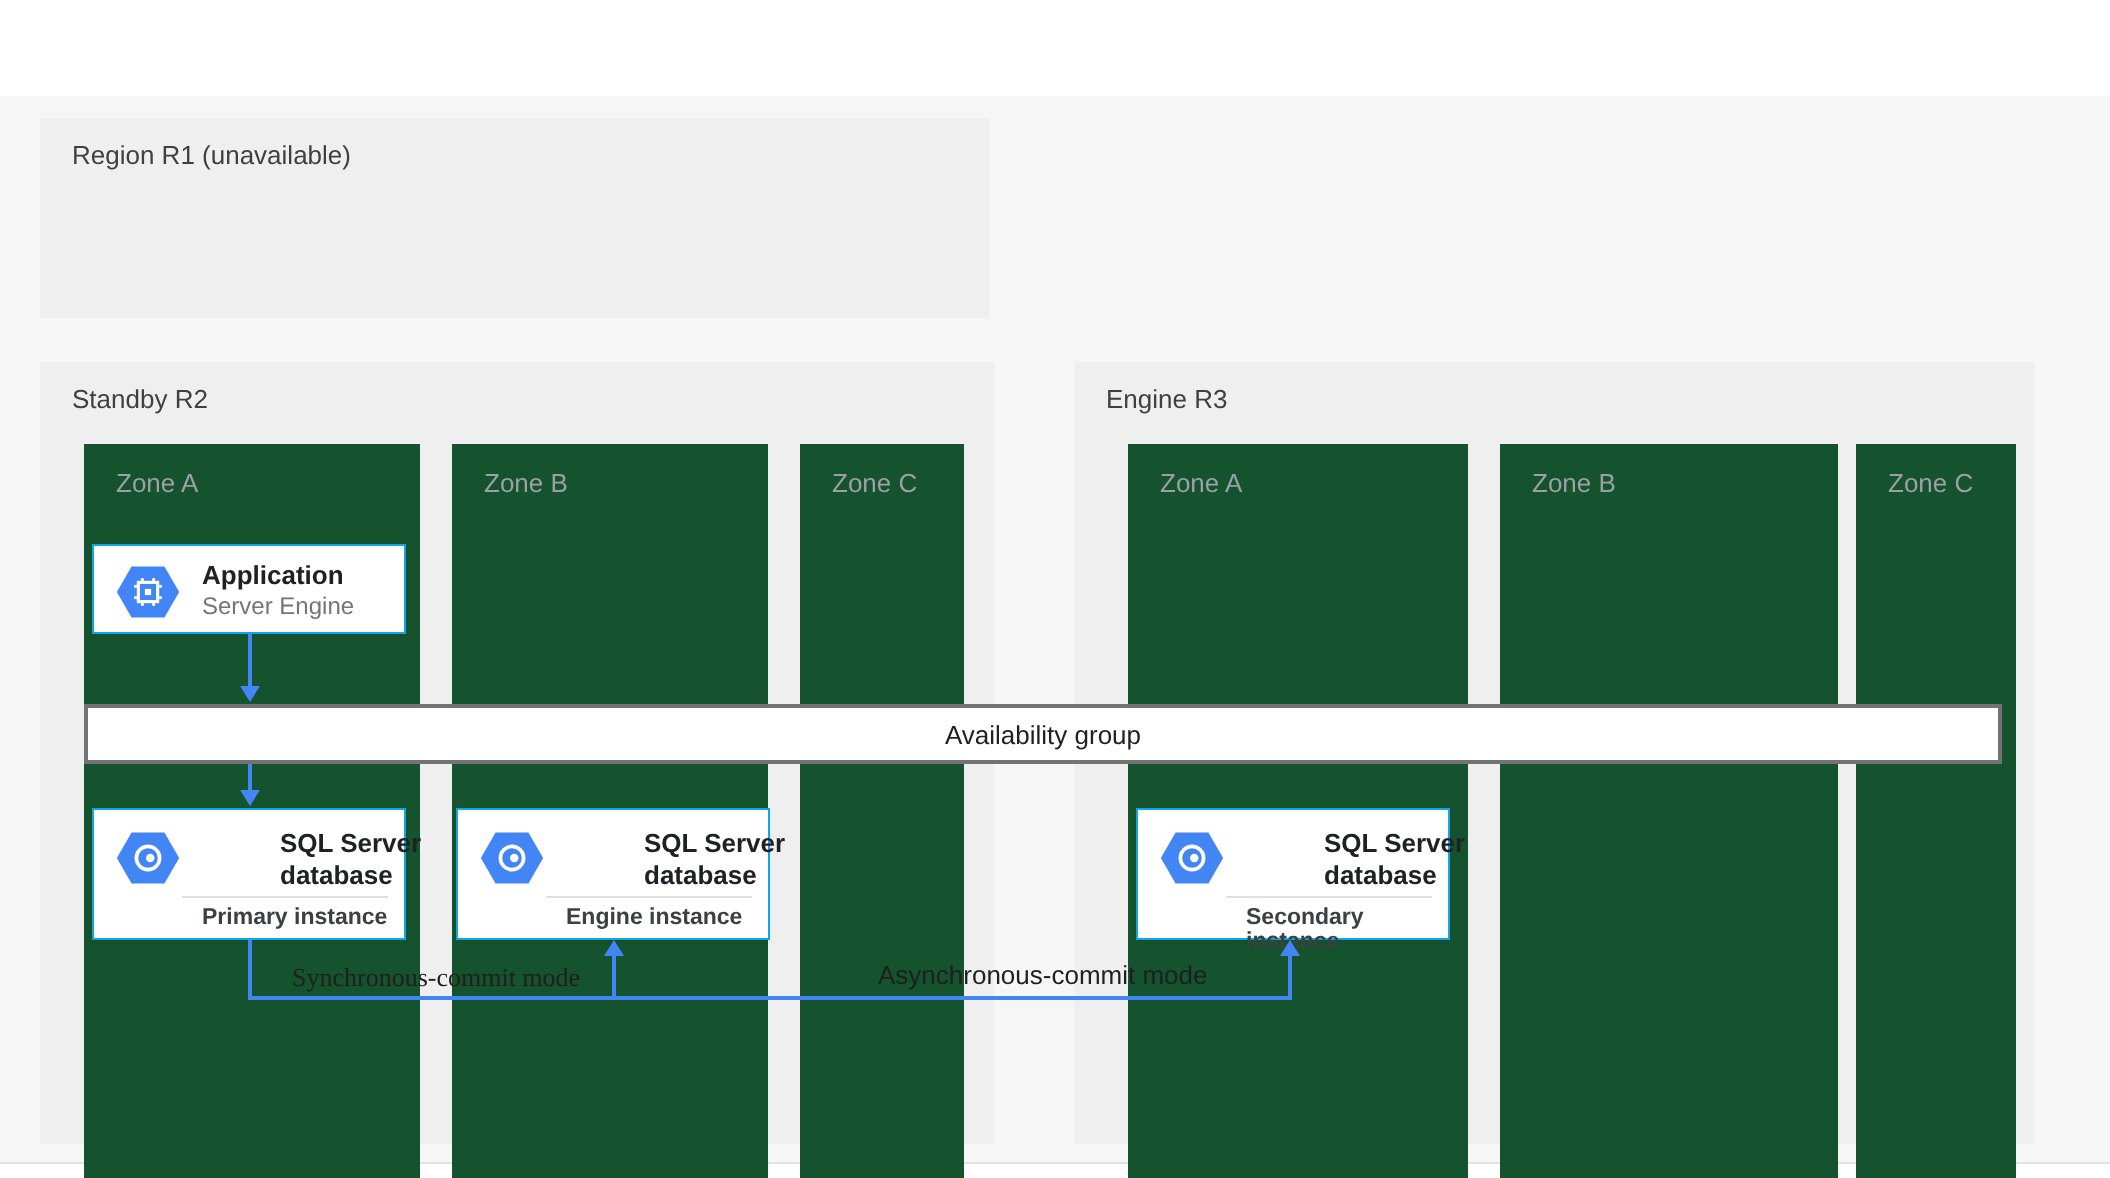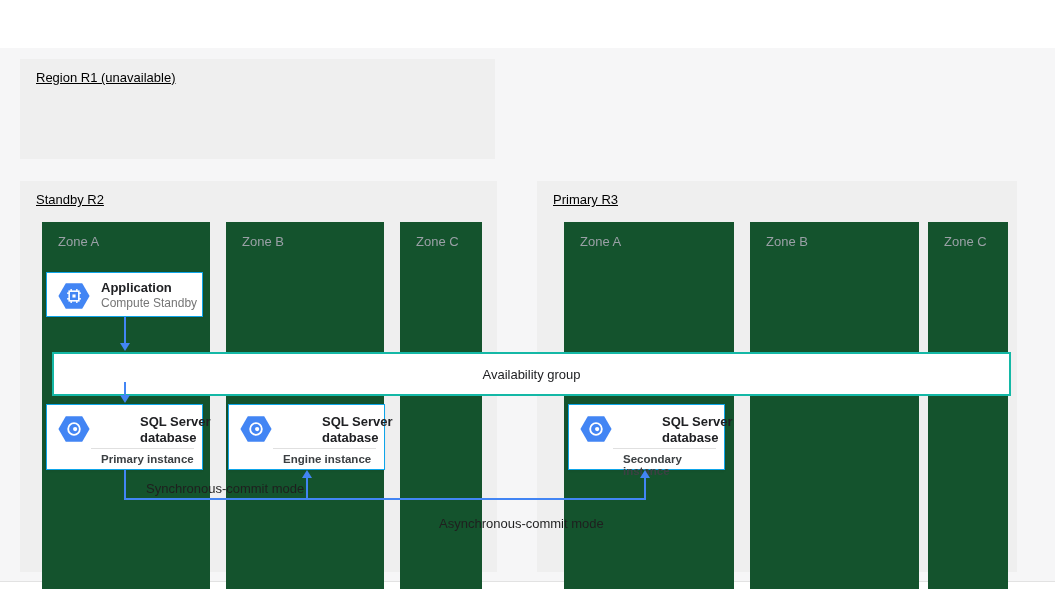--- a/index.html
+++ b/index.html
@@ -10,21 +10,21 @@
 
   
   .brand { position:absolute; left:28px; top:11px; display:flex; align-items:center; gap:9px; }
   .brand-text { font-size:17px; color:#5f6368; letter-spacing:.2px; }
 
   
   .region { position:absolute; background:#efefef; }
   .region-r1 { left:20px; top:59px;  width:475px; height:100px; }
   .region-r2 { left:20px; top:181px; width:477px; height:391px; }
   .region-r3 { left:537px; top:181px; width:480px; height:391px; }
-  .region-label { position:absolute; left:16px; top:11px; font-size:13px; color:#000000;text-decoration:underline; }
+  .region-label { position:absolute; left:16px; top:11px; font-size:13px; color:#404040; }
 
   
   .zone { position:absolute; top:222px; height:400px; background:#14532d; }
   .z-r2a { left:42px;  width:168px; }
   .z-r2b { left:226px; width:158px; }
   .z-r2c { left:400px; width:82px;  }
   .z-r3a { left:564px; width:170px; }
   .z-r3b { left:750px; width:169px; }
   .z-r3c { left:928px; width:80px;  }
   .zone-label { position:absolute; left:16px; top:12px; font-size:13px; color:#9aa0a6; }
@@ -41,62 +41,62 @@
   .card-app .card-icon { top:8px; }
   .card-sql .card-icon { top:9px; }
   .card-title { position:absolute; left:54px; top:7px; font-size:13px; font-weight:600;
                 color:#202124; line-height:16px; width:96px; }
   .card-sql .card-title { top:9px;margin-left:39px; }
   .card-sub { position:absolute; left:54px; top:23px; font-size:12px; color:#757575; }
   .card-divider { position:absolute; left:44px; right:8px; top:43px; border-top:1px solid #e0e0e0; }
   .card-role { position:absolute; left:54px; top:48px; font-size:11.5px; font-weight:600; color:#3c4043; }
 
   
-  .ag-bar { position:absolute; left:52px; top:352px; width:959px; height:44px;
-            background:#fff; border:2px solid #14b8a6; display:flex;
+  .ag-bar { position:absolute; left:42px; top:352px; width:959px; height:30px;
+            background:#fff; border:2px solid #737373; display:flex;
             align-items:center; justify-content:center; }
   .ag-label { font-size:13px; color:#202124; }
 
   
   .seg { position:absolute; background:#4285f4; }
   .head { position:absolute; width:0; height:0; border-left:5px solid transparent;
           border-right:5px solid transparent; }
   .head-down { border-top:8px solid #4285f4; }
   .head-up   { border-bottom:8px solid #4285f4; }
   .a-app-bar      { left:124px; top:317px; width:2px; height:27px; }
   .h-app-bar      { left:120px; top:343px; }
   .a-bar-primary  { left:124px; top:382px; width:2px; height:14px; }
   .h-bar-primary  { left:120px; top:395px; }
   .a-sync-down    { left:124px; top:470px; width:2px; height:30px; }
   .a-commit-h     { left:124px; top:498px; width:522px; height:2px; }
   .a-riser-standby   { left:306px; top:477px; width:2px; height:23px; }
   .h-standby         { left:302px; top:470px; }
   .a-riser-secondary { left:644px; top:477px; width:2px; height:23px; }
   .h-secondary       { left:640px; top:470px; }
   .conn-label { position:absolute; font-size:13px; color:#1f1f1f; white-space:nowrap; }
-  .sync-label  { left:146px; top:481px; }
-  .async-label { left:439px; top:516px; }
+  .sync-label  { left:146px; top:481px;font-family:Liberation Serif, serif; }
+  .async-label { left:439px; top:480px; }
 </style>
 </head>
 <body>
 
 <div class="stage">
   <div class="band"></div>
 
 
   <div class="region region-r1">
     <div class="region-label">Region R1 (unavailable)</div>
   </div>
 
   <div class="region region-r2">
     <div class="region-label">Standby R2</div>
   </div>
 
   <div class="region region-r3">
-    <div class="region-label">Primary R3</div>
+    <div class="region-label">Engine R3</div>
   </div>
 
   <div class="zone z-r2a">
     <div class="zone-label">Zone A</div>
   </div>
   <div class="zone z-r2b">
     <div class="zone-label">Zone B</div>
   </div>
   <div class="zone z-r2c">
     <div class="zone-label">Zone C</div>
@@ -123,21 +123,21 @@
           <line x1="10" y1="13.9" x2="10" y2="15.4"></line>
             <line x1="14" y1="13.9" x2="14" y2="15.4"></line>
           <line x1="7.1" y1="8.5" x2="8.6" y2="8.5"></line>
             <line x1="7.1" y1="12.5" x2="8.6" y2="12.5"></line>
           <line x1="15.4" y1="8.5" x2="16.9" y2="8.5"></line>
             <line x1="15.4" y1="12.5" x2="16.9" y2="12.5"></line>
         </g>
       </svg>
     </span>
     <div class="card-title">Application</div>
-    <div class="card-sub">Compute Standby</div>
+    <div class="card-sub">Server Engine</div>
   </div>
 
   <div class="ag-bar">
     <span class="ag-label">Availability group</span>
   </div>
 
   <div class="card card-sql sql-primary">
     <span class="card-icon">
       <svg width="34" height="30" viewBox="0 0 24 21">
         <polygon points="6.2,1.5 17.8,1.5 23,10.5 17.8,19.5 6.2,19.5 1,10.5" fill="#4285f4"></polygon>

